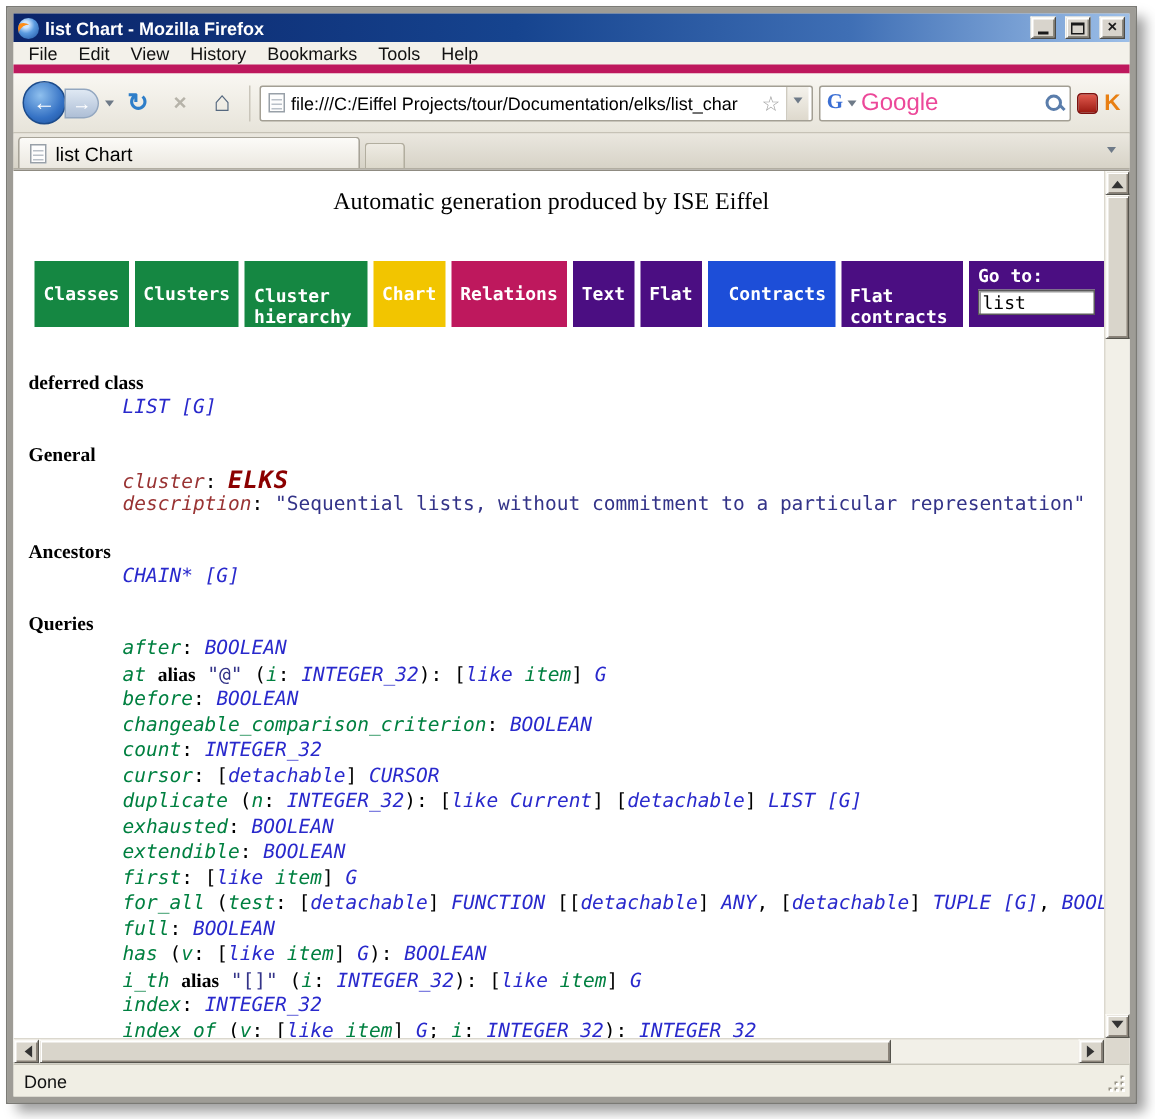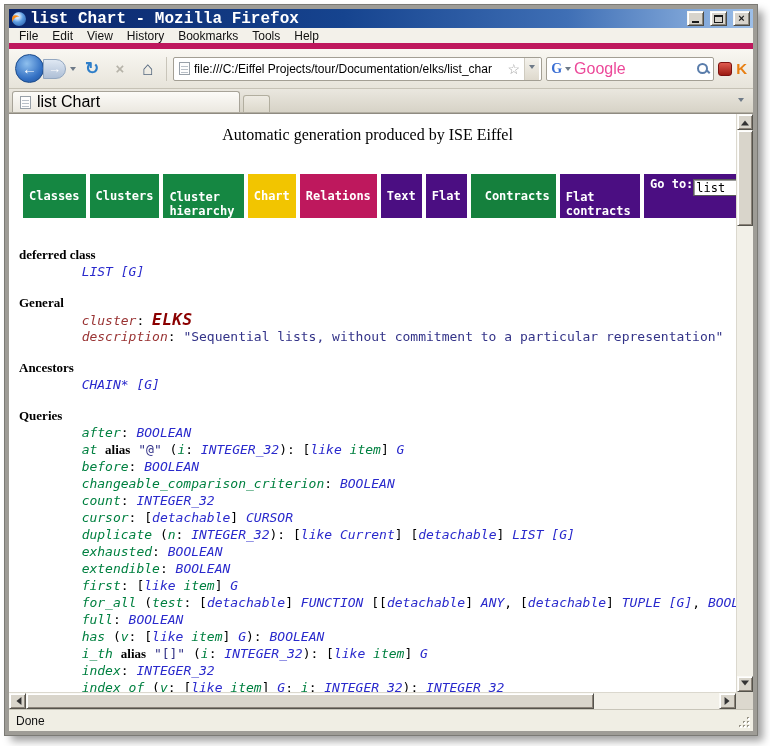--- a/index.html
+++ b/index.html
@@ -12,21 +12,21 @@
     background:#ece9e0; border:4px solid #9e9c96; outline:1px solid #7b7a75;
     box-shadow:6px 6px 8px rgba(0,0,0,.38); display:flex; flex-direction:column; }
 
   
   .titlebar { height:19px; flex:0 0 19px; display:flex; align-items:center; gap:4px;
     padding:0 3px; background:linear-gradient(90deg,#0a2469 0%,#16448f 45%,#3f6fb5 75%,#9dbfe8 100%); }
   .fficon { width:14px; height:14px; border-radius:50%; flex:0 0 auto; position:relative; overflow:hidden;
     background:radial-gradient(circle at 38% 32%, #cfe6ff 0 16%, #5b9be0 45%, #1b4f9e 100%); }
   .fficon::after { content:""; position:absolute; left:-2px; top:4px; width:11px; height:11px;
     border-radius:50%; border-left:3px solid #ff8d17; transform:rotate(40deg); }
-  .wtitle { flex:1; color:#fff; font-weight:bold; font-size:16px; white-space:nowrap; overflow:hidden;font-family:Liberation Mono, monospace; }
+  .wtitle { flex:1; color:#fff; font-weight:bold; font-size:12px; white-space:nowrap; overflow:hidden; }
   .tb-btn { width:17px; height:15px; background:#d8d4cc; border:1px solid;
     border-color:#f8f7f2 #4c4a45 #4c4a45 #f8f7f2; box-shadow:inset 1px 1px 0 #fff, inset -1px -1px 0 #8b887e;
     display:flex; align-items:center; justify-content:center; margin-left:2px; position:relative; }
   .glyph-min { width:7px; height:2px; background:#1a1a1a; margin-top:7px; }
   .glyph-max { width:9px; height:8px; border:1px solid #1a1a1a; border-top:2px solid #1a1a1a; }
   .glyph-close { font-size:11px; font-weight:bold; color:#1a1a1a; line-height:1; }
 
   
   .menubar { height:21px; flex:0 0 21px; background:#f3f1ea; border-bottom:6px solid #be185d;
     display:flex; align-items:center; padding-left:3px; font-size:12px; color:#111; }
@@ -72,36 +72,36 @@
     background:#5a7dab; transform:rotate(45deg); transform-origin:100% 100%; }
   .addon-red { width:14px; height:14px; border-radius:3px; border:1px solid #7c1210;
     background:linear-gradient(#e05a4e,#9c1a12); }
   .addon-k { font-weight:bold; font-size:15px; color:#e87f12; line-height:1; }
 
   
   .tabbar { height:24px; flex:0 0 24px; background:linear-gradient(#eae7df,#d7d3c7);
     border-bottom:1px solid #b2aea2; display:flex; align-items:flex-end; padding:2px 3px 0 3px; }
   .tab { width:228px; height:21px; background:linear-gradient(#fcfbf8,#ebe8e0);
     border:1px solid #a7a398; border-bottom:none; border-radius:3px 3px 0 0;
-    display:flex; align-items:center; gap:6px; padding:0 7px; font-size:16px; color:#000; }
+    display:flex; align-items:center; gap:6px; padding:0 7px; font-size:13px; color:#000; }
   .tab-stub { width:27px; height:17px; margin-left:3px; border:1px solid #b2ae9f; border-bottom:none;
     border-radius:3px 3px 0 0; background:linear-gradient(#eeebe3,#dcd8cb); }
   .tab-spacer { flex:1; }
   .tabdd { width:18px; height:18px; margin-bottom:2px; display:flex; align-items:center; justify-content:center; }
 
   
   .content { flex:1; min-height:0; display:flex; background:#fff; border-top:1px solid #8f8b81; }
   .pagearea { flex:1; min-width:0; position:relative; overflow:hidden; background:#fff; padding:6px 0 0 10px; }
   .doc-header { text-align:center; font-family:"Liberation Serif", serif; font-size:16px; margin:6px 20px 0 0; }
   .nav-row { display:flex; gap:4px; margin:30px 0 0 4px; align-items:stretch; }
   .nav-btn { height:44px; display:flex; align-items:center; padding:0 6px; color:#fff;
     font-family:"DejaVu Sans Mono", monospace; font-weight:bold; font-size:12px; line-height:14px;
     white-space:nowrap; }
   .nav-btn.wrap { white-space:normal; width:84px;align-items:flex-end; }
-  .nav-btn.goto { flex-direction:row; align-items:flex-start; justify-content:flex-start;
+  .nav-btn.goto { flex-direction:column; align-items:flex-start; justify-content:flex-start;
     padding-top:3px; width:92px; }
   .nav-btn.goto input { width:78px; height:17px; margin-top:2px; border:1px solid #5a5a5a;
     box-shadow:inset 1px 1px 0 #9a9a9a; background:#fff; font-family:"DejaVu Sans Mono", monospace;
     font-size:12px; padding:0 2px; color:#000; }
 
   .code { margin-top:28px; font-family:"DejaVu Sans Mono", monospace; font-size:13px;
     line-height:17px; white-space:pre; }
   .code-line { height:17px; white-space:pre; }
   .code-blank { height:14px; }
   .tk-kw { color:var(--tk-kw); font-weight:bold;font-family:Liberation Serif, serif; }
@@ -237,21 +237,21 @@
             </div>
             <div class="nav-btn" style="background: #be185d;">
               <span>Relations</span>
             </div>
             <div class="nav-btn" style="background: rgb(75, 14, 130);">
               <span>Text</span>
             </div>
             <div class="nav-btn" style="background: rgb(75, 14, 130);">
               <span>Flat</span>
             </div>
-            <div class="nav-btn" style="background: #15803d; padding-left: 14px;">
+            <div class="nav-btn" style="background: #1d4ed8; padding-left: 14px;">
               <span>Contracts</span>
             </div>
             <div class="nav-btn wrap" style="background: rgb(75, 14, 130);">
               <span>Flat contracts</span>
             </div>
             <div class="nav-btn goto" style="background: rgb(75, 14, 130);">
               <span>Go to:</span>
               <input value="list" style="">
             </div>
           </div>

